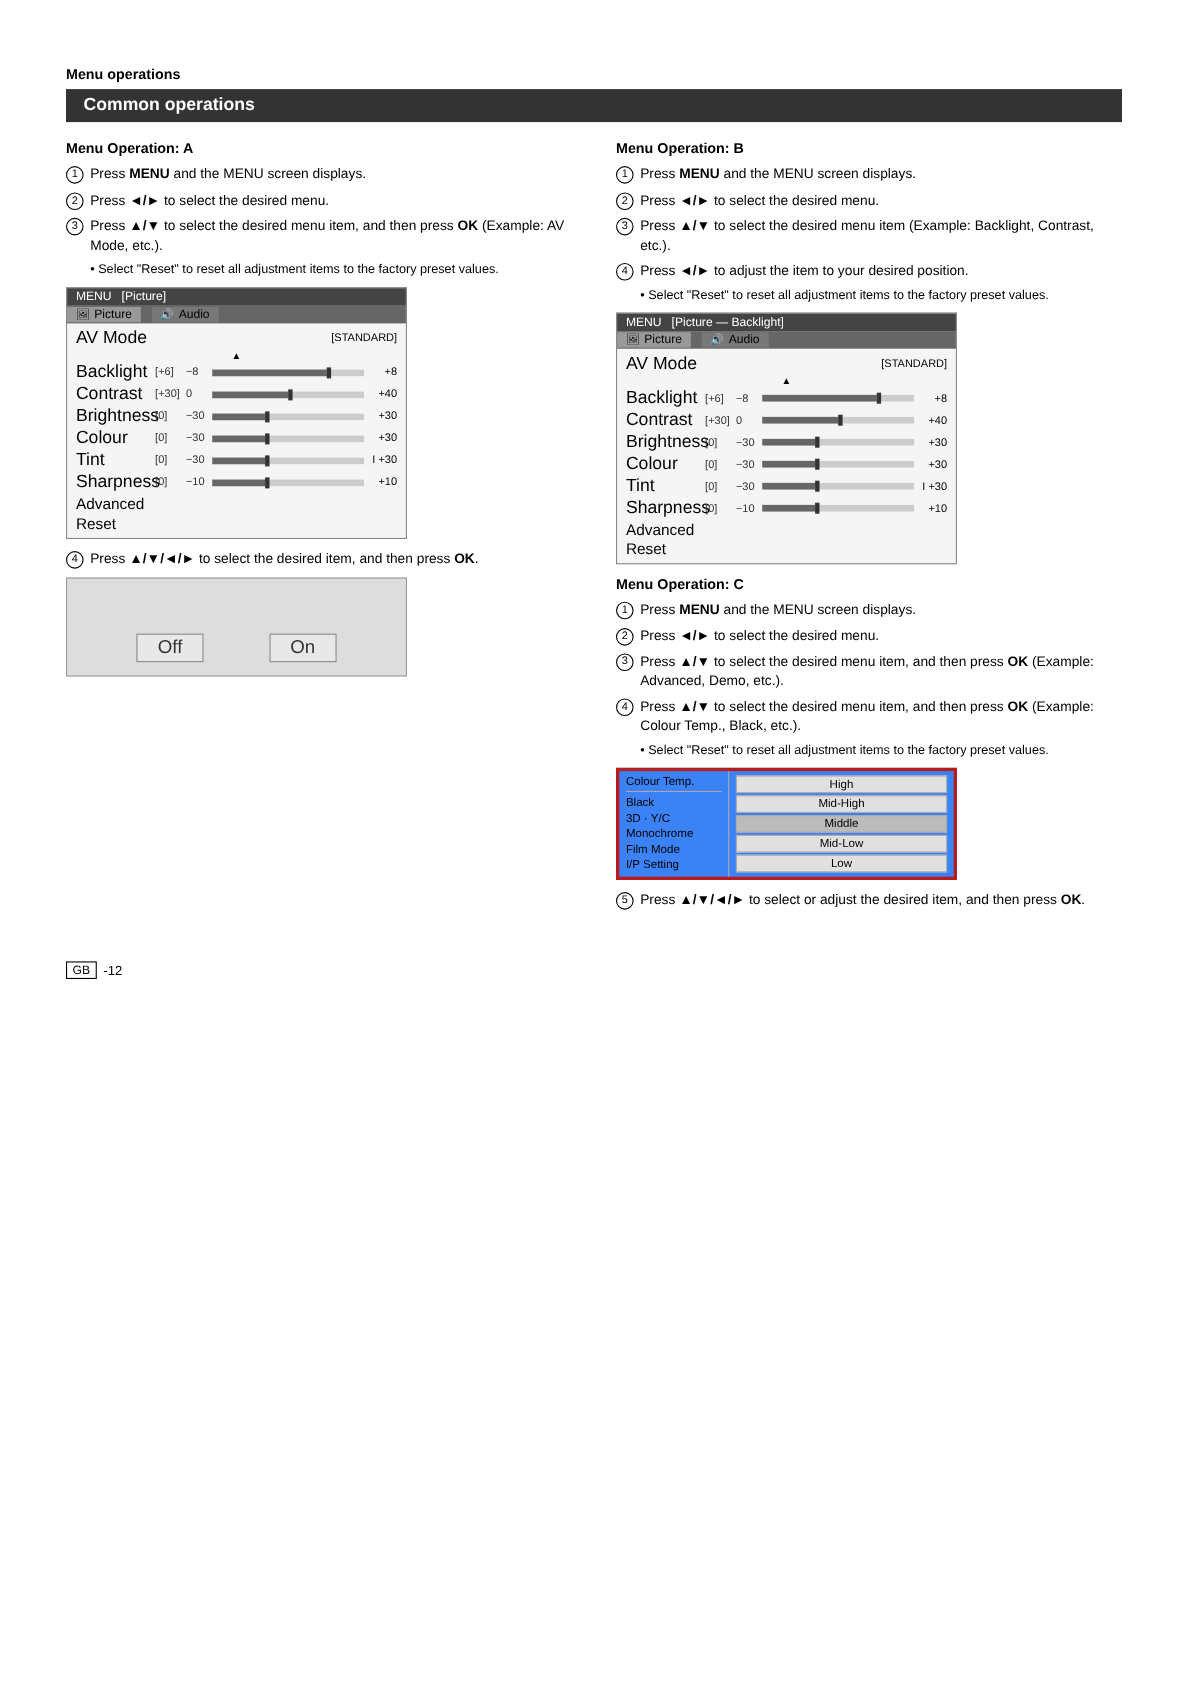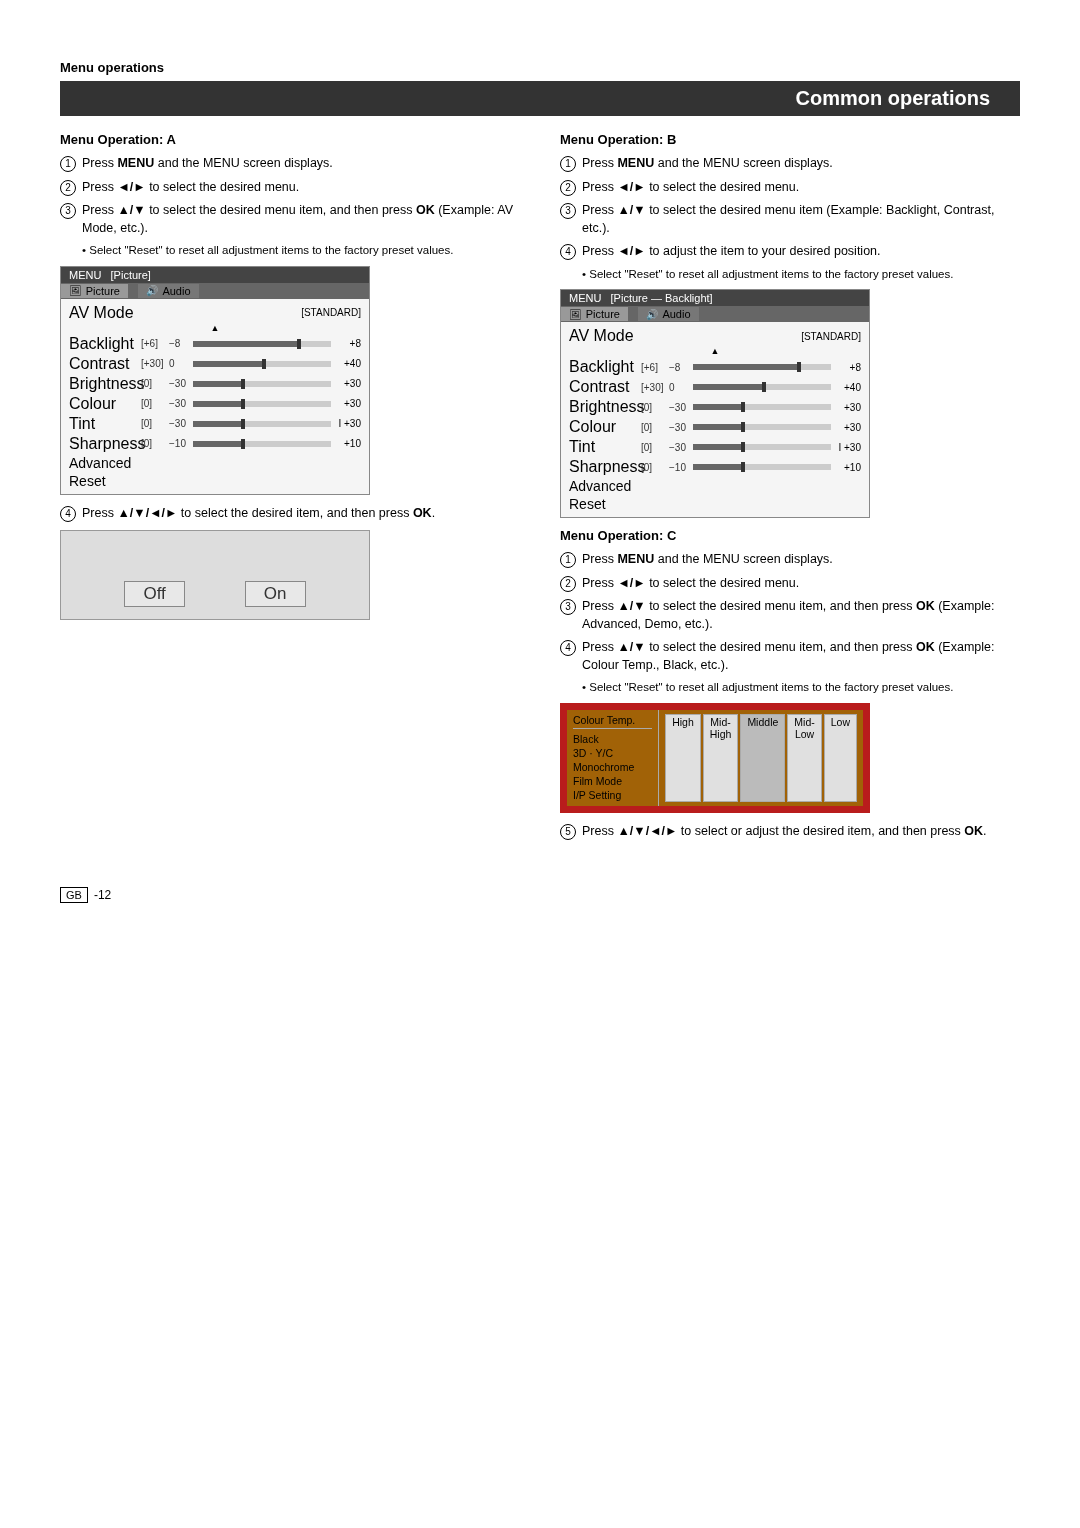--- a/index.html
+++ b/index.html
@@ -15,25 +15,24 @@
       padding: 60px 60px 40px 60px;
     }
     .section-header {
       font-size: 13px;
       font-weight: bold;
       margin-bottom: 6px;
     }
     .common-ops-title {
       background: #333;
       color: #fff;
-      font-size: 20px;
+      font-size: 16px;
       font-weight: bold;
-      padding: 6px 30px;
+      padding: 6px 16px;
       margin-bottom: 16px;
-      text-align: right;
     }
     .two-col {
       display: flex;
       gap: 40px;
     }
     .col {
       flex: 1;
     }
     .op-title {
       font-size: 13px;
@@ -182,25 +181,25 @@
     .offon-btn {
       border: 1px solid #888;
       background: #e8e8e8;
       padding: 2px 18px;
       font-size: 17px;
       color: #333;
     }
 
     
     .colour-menu {
-      border: 7px solid #b91c1c;
+      border: 3px solid #b91c1c;
       display: flex;
       margin: 8px 0 10px 0;
       font-size: 11px;
-      background: #a16207;
+      background: #3b82f6;
       max-width: 310px;
     }
     .colour-menu-left {
       width: 100px;
       padding: 4px 6px;
       border-right: 1px solid #aaa;
     }
     .colour-menu-left-title {
       font-size: 10.5px;
       border-bottom: 1px solid #aaa;
@@ -208,21 +207,21 @@
       padding-bottom: 2px;
     }
     .colour-menu-item {
       font-size: 10.5px;
       padding: 1px 0;
     }
     .colour-menu-right {
       flex: 1;
       padding: 4px 6px;
       display: flex;
-      flex-direction: row;
+      flex-direction: column;
       gap: 2px;
       justify-content: center;
     }
     .colour-option {
       border: 1px solid #aaa;
       background: #e0e0e0;
       font-size: 10.5px;
       padding: 1px 6px;
       text-align: center;
     }

